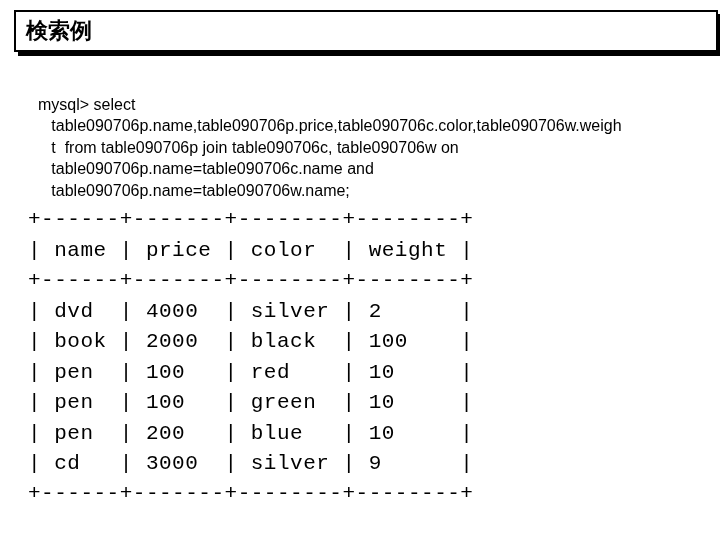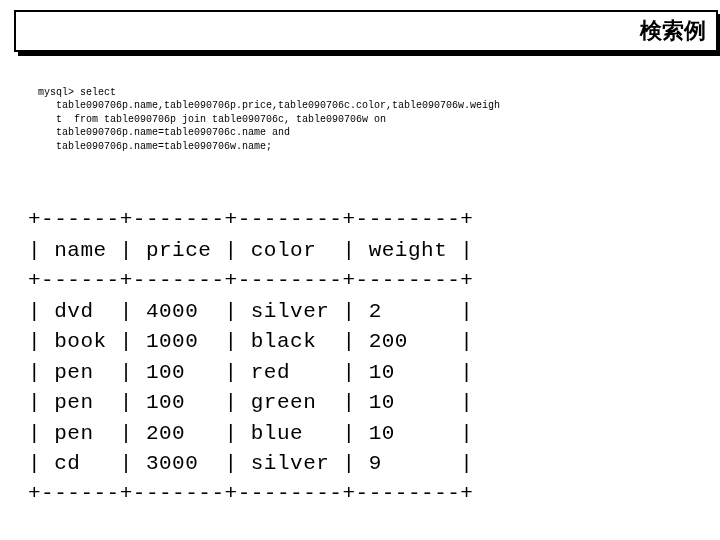--- a/index.html
+++ b/index.html
@@ -16,29 +16,28 @@
     position: absolute;
     top: 10px;
     left: 14px;
     width: 680px;
     border: 2px solid #000;
     box-shadow: 4px 4px 0 #000;
     padding: 4px 10px;
     font-size: 22px;
     font-weight: bold;
     background: #fff;
-    text-align: right;
   }
   .sql-block {
     position: absolute;
     top: 72px;
     left: 38px;
     width: 660px;
-    font-family: Liberation Mono, monospace;
-    font-size: 10px;
+    font-family: Liberation Sans, sans-serif;
+    font-size: 16px;
     line-height: 1.35;
     white-space: pre;
   }
   .table-block {
     position: absolute;
     top: 175px;
     left: 28px;
     font-family: "Courier New", monospace;
     font-size: 21px;
     line-height: 1.45;
@@ -59,19 +58,19 @@
 <span>   t  from table090706p join table090706c, table090706w on</span>
 <span>   table090706p.name=table090706c.name and</span>
 <span>   table090706p.name=table090706w.name;</span>
 </div>
 
 <div class="table-block">
 <span>+------+-------+--------+--------+</span>
 <span>| name | price | color  | weight |</span>
 <span>+------+-------+--------+--------+</span>
 <span>| dvd  | 4000  | silver | 2      |</span>
-<span>| book | 1000  | black  | 200    |</span>
+<span>| book | 2000  | black  | 100    |</span>
 <span>| pen  | 100   | red    | 10     |</span>
 <span>| pen  | 100   | green  | 10     |</span>
 <span>| pen  | 200   | blue   | 10     |</span>
 <span>| cd   | 3000  | silver | 9      |</span>
 <span>+------+-------+--------+--------+</span>
 </div>
 
 </body></html>

